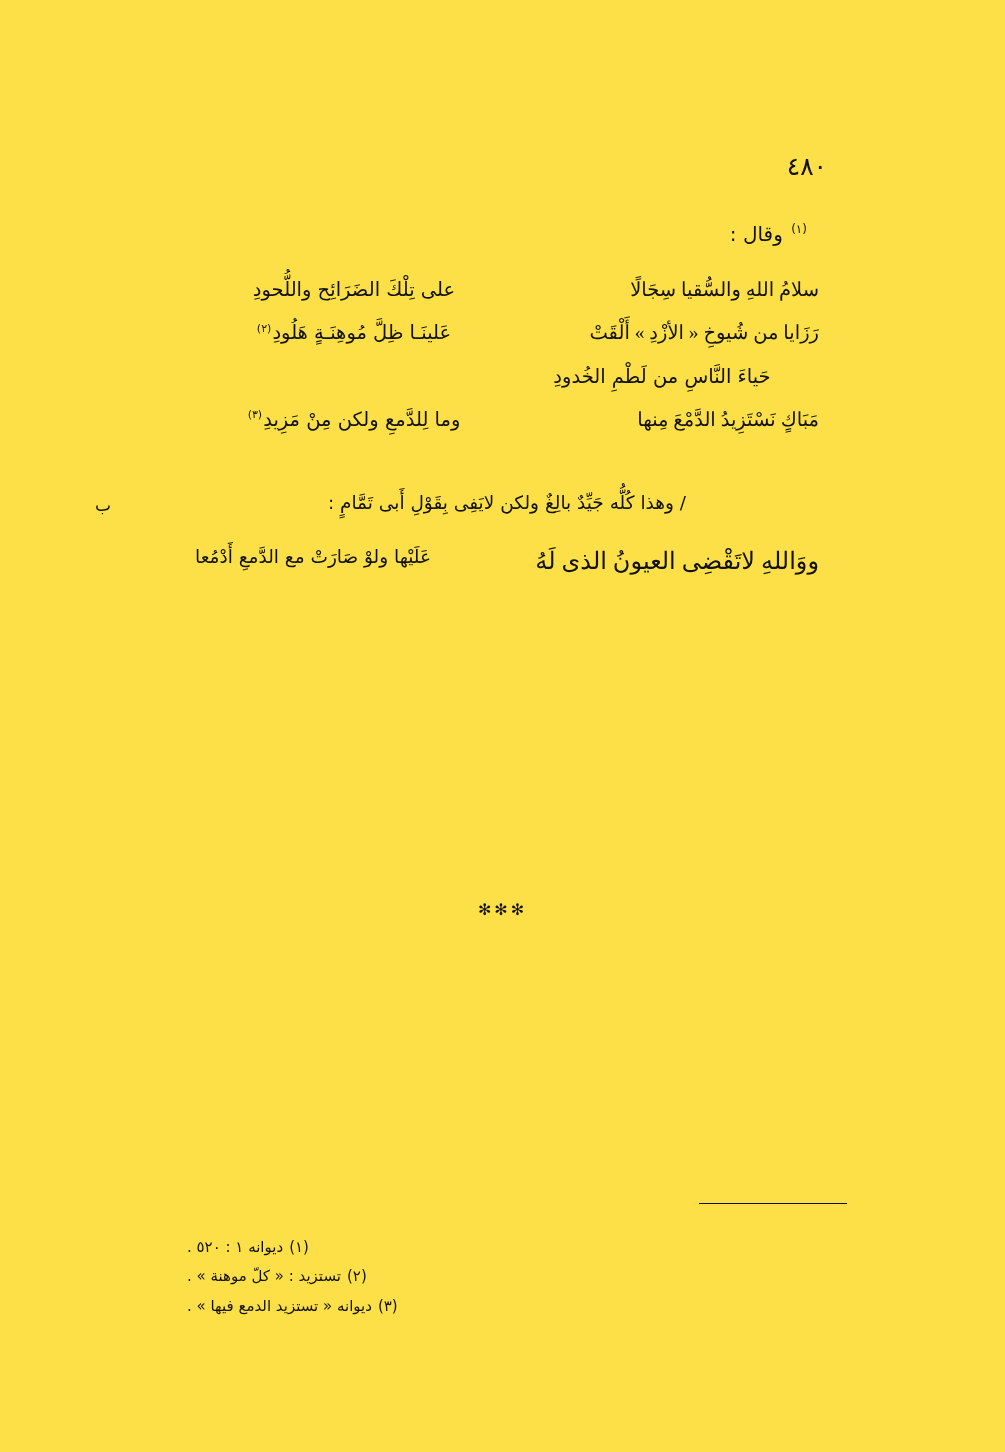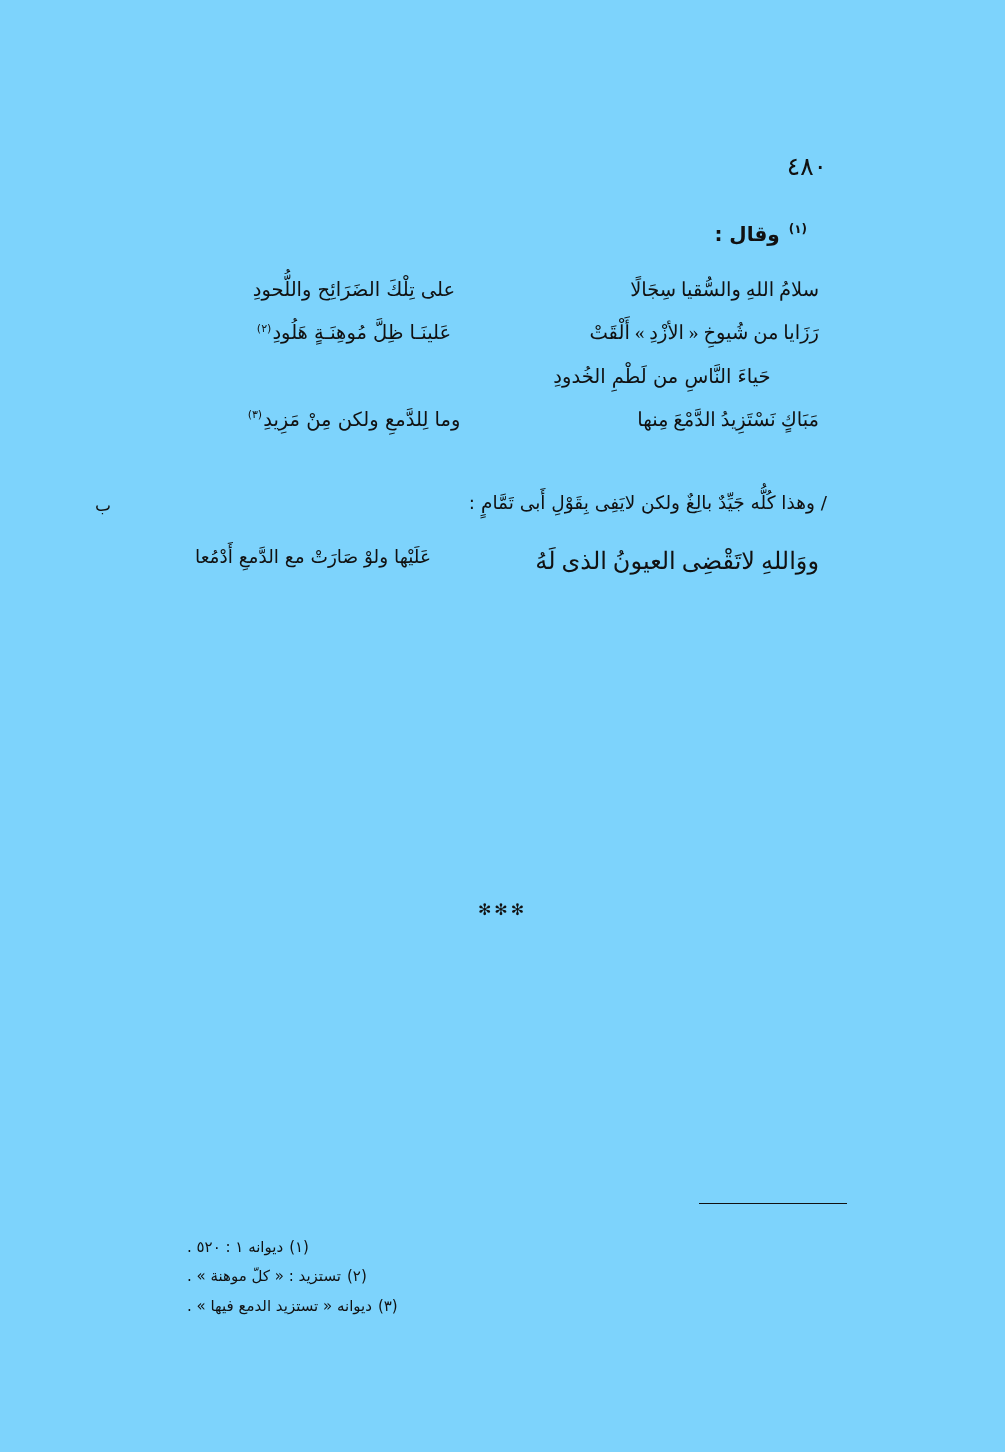--- a/index.html
+++ b/index.html
@@ -9,21 +9,21 @@
   }
   body {
     font-family: "DejaVu Sans", "Liberation Sans", sans-serif;
     color: #111111;
   }
   .page {
     position: relative;
     width: 1005px;
     height: 1452px;
     margin: 0 auto;
-    background: #7dd3fc;
+    background: #fde047;
     overflow: hidden;
   }
 
   
   .page-number {
     position: absolute;
     top: 152px;
     right: 178px;
     font-size: 25px;
     letter-spacing: 1px;
@@ -31,21 +31,20 @@
   }
 
   
   .intro-line {
     position: absolute;
     top: 222px;
     right: 198px;
     font-size: 20px;
     direction: rtl;
     white-space: nowrap;
-    font-weight: bold;
   }
   .intro-line .marker {
     font-size: 12px;
     vertical-align: super;
     margin-left: 2px;
   }
 
   
   .verse-block {
     position: absolute;
@@ -85,21 +84,21 @@
   }
 
   
   .prose-line {
     position: absolute;
     top: 492px;
     right: 178px;
     width: 640px;
     font-size: 18.5px;
     direction: rtl;
-    text-align: right;
+    text-align: center;
     white-space: nowrap;
   }
 
   
   .folio-marker {
     position: absolute;
     top: 495px;
     left: 95px;
     font-size: 17px;
   }

